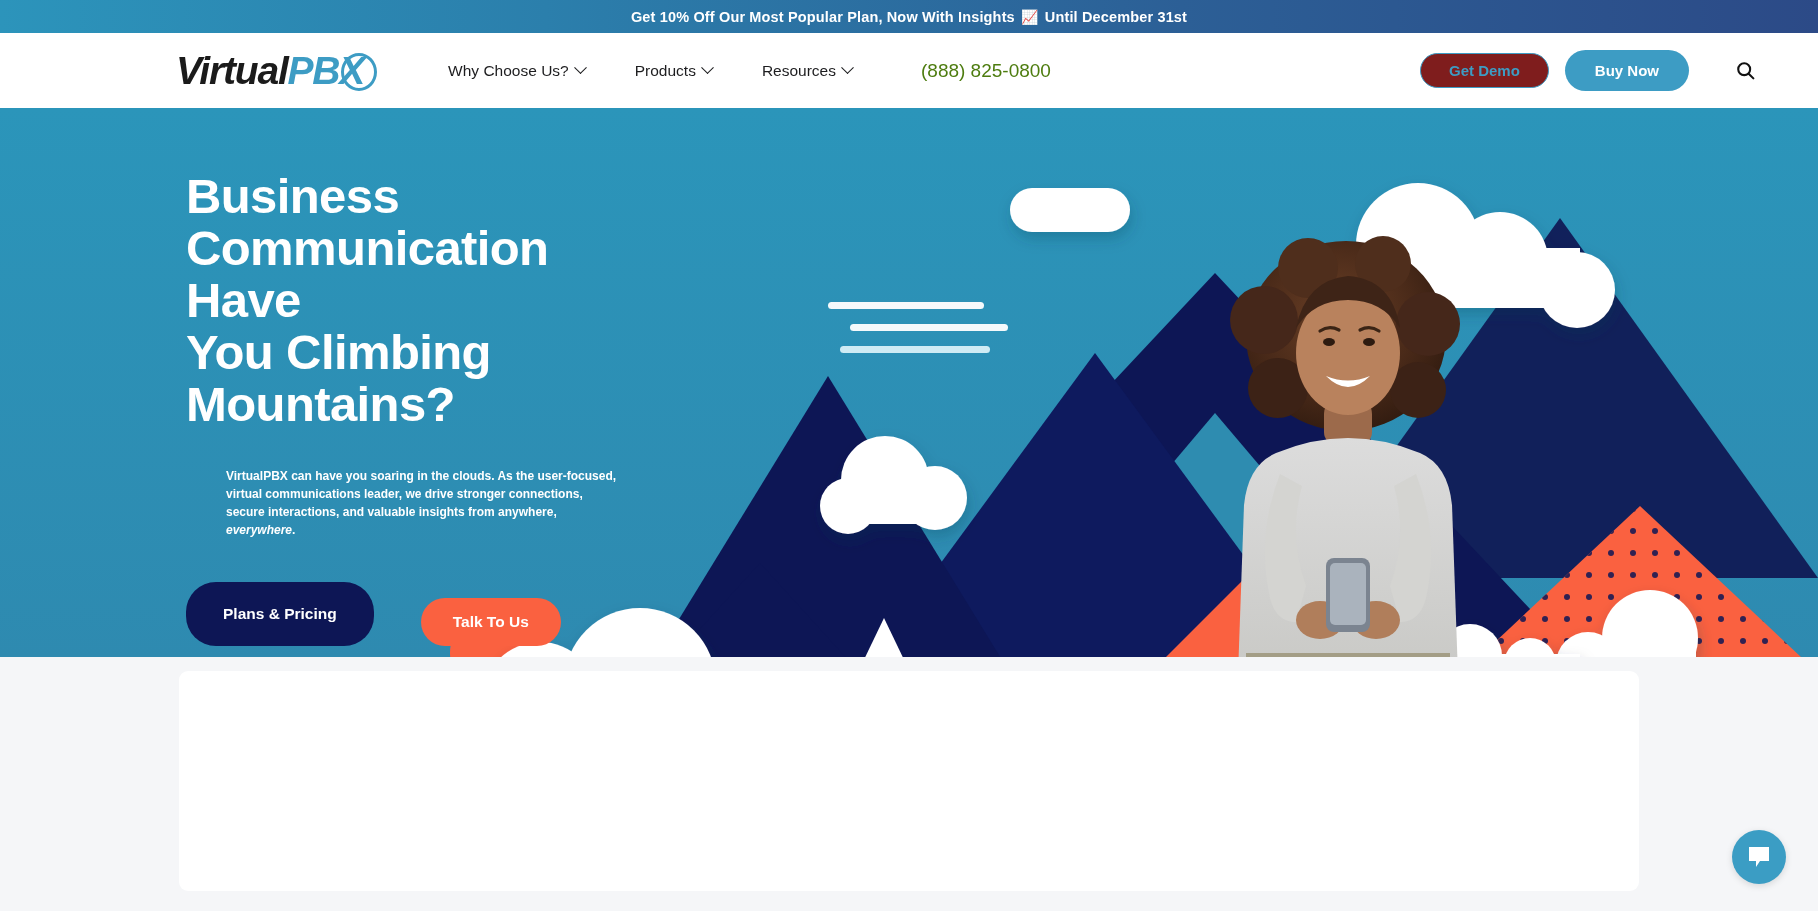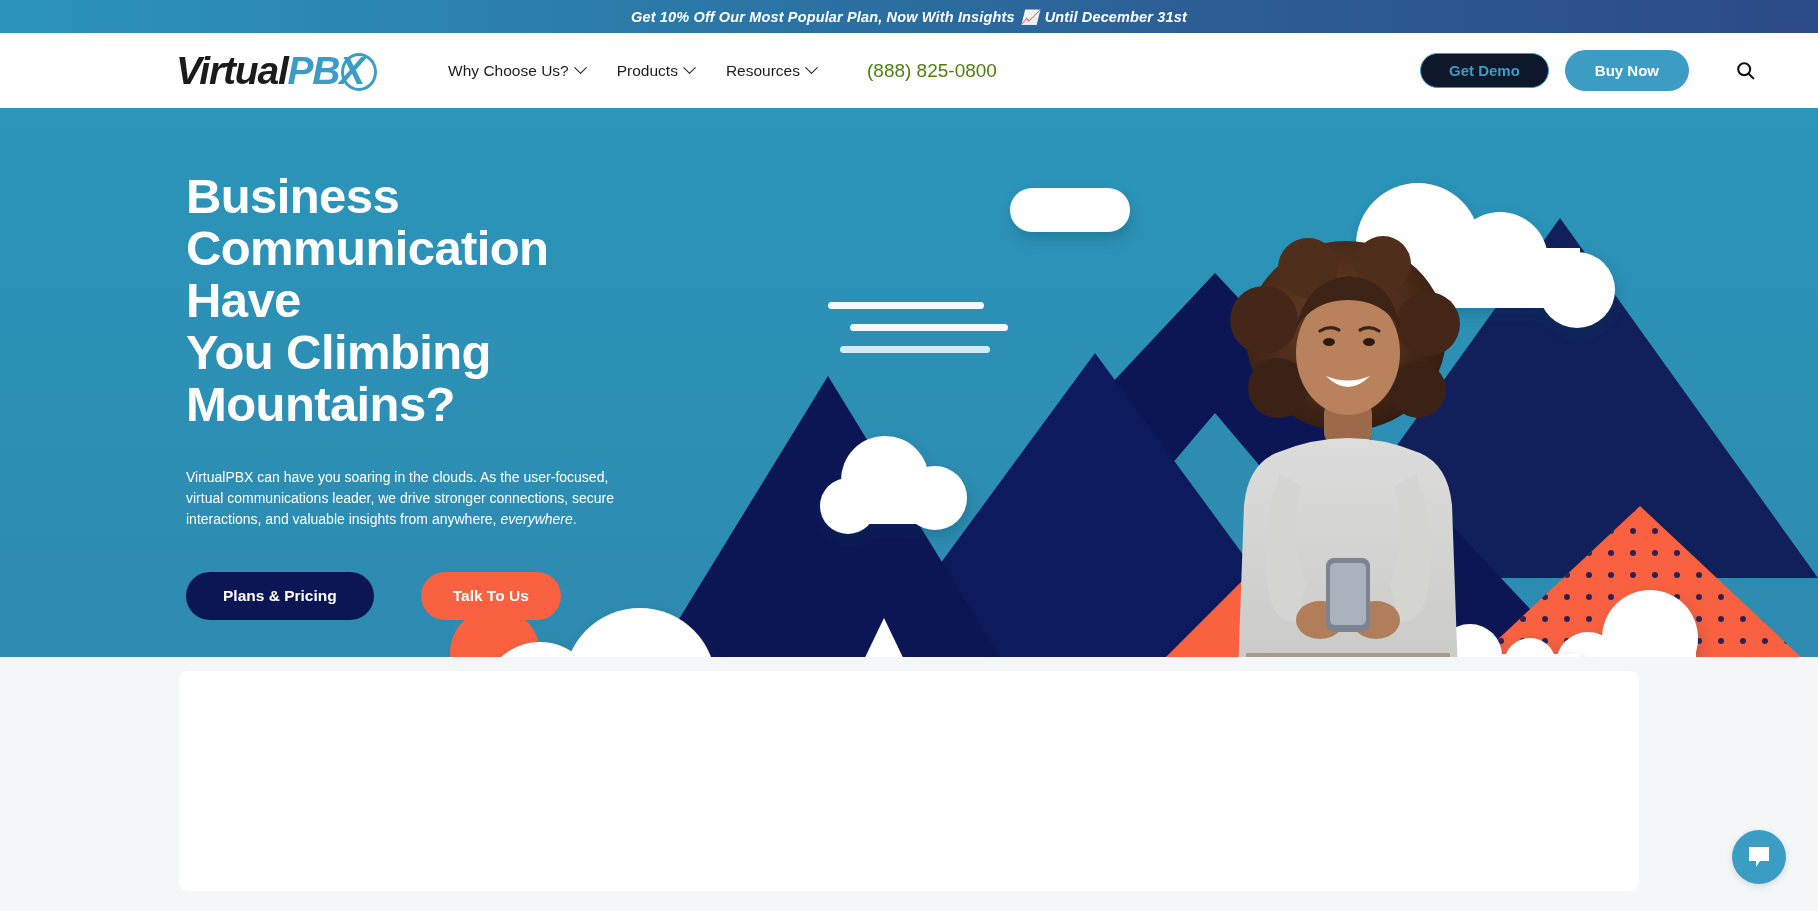--- a/index.html
+++ b/index.html
@@ -18,21 +18,20 @@
     width: 100%;
     background: linear-gradient(90deg, #2c94bb 0%, #2b7fac 30%, #2c5f96 65%, #2c4a87 100%);
     display: flex; align-items: center; justify-content: center;
   }
   .promo-text {
     color: #ffffff;
     font-size: 14.5px;
     font-weight: bold;
     letter-spacing: 0.15px;
     white-space: nowrap;
-    font-style: italic;
   }
   .promo-emoji { font-size: 14px; margin: 0 2px; }
 
   
   .site-header {
     position: relative;
     height: 75px;
     width: 100%;
     background: #ffffff;
     display: flex; align-items: center;
@@ -57,21 +56,21 @@
     position: absolute;
     right: -13px; top: 5px;
     width: 36px; height: 38px;
     border: 3.5px solid #3d9cc4;
     border-radius: 50%;
   }
 
   .main-nav {
     display: flex; align-items: center;
     margin-left: 84px;
-    gap: 32px;
+    gap: 50px;
   }
   .nav-item {
     display: flex; align-items: center; gap: 7px;
     font-size: 15.5px;
     color: #1d1d1f;
     cursor: pointer;
     white-space: nowrap;
   }
   .chev {
     display: inline-block;
@@ -88,21 +87,21 @@
     cursor: pointer;
   }
 
   .header-actions {
     display: flex; align-items: center;
     margin-left: auto; margin-right: 62px; gap: 16px;
   }
   .btn-demo {
     border: 1.6px solid #3d9cc4;
     color: #3d9cc4;
-    background: #0f172a;
+    background: #7f1d1d;
     border-radius: 30px;
     padding: 8px 28px;
     font-size: 15px;
     font-weight: 600;
     cursor: pointer;
     white-space: nowrap;
     text-align: right;
   }
   .btn-buy {
     background: #3d9cc4;
@@ -139,45 +138,46 @@
   }
   .hero-title {
     color: #ffffff;
     font-size: 49px;
     line-height: 1.06;
     font-weight: bold;
     letter-spacing: -0.6px;
   }
   .hero-sub {
     color: #ffffff;
-    font-size: 14px;
+    font-size: 12px;
     line-height: 1.52;
     margin-top: 36px;
     max-width: 510px;
-    font-weight: 400;
+    font-weight: 700;
+    margin-left: 40px;
   }
   .hero-sub em { font-style: italic; }
   .hero-ctas { display: flex; gap: 47px; margin-top: 42px; }
   .btn-plans {
     background: #0d1655;
     color: #ffffff;
     border: none; border-radius: 30px;
     padding: 15px 37px;
     font-size: 15.5px;
     font-weight: 600;
     cursor: pointer; white-space: nowrap;
   }
   .btn-talk {
     background: #fa6140;
     color: #ffffff;
     border: none; border-radius: 30px;
     padding: 15px 32px;
     font-size: 15.5px;
     font-weight: 600;
-    cursor: pointer; white-space: nowrap;
+    cursor: pointer; white-space: nowrap; margin-top: 16px;
   }
 
   
   .features {
     position: relative;
     width: 100%;
     height: 287px;
     background: #f5f6f8;
     padding-top: 14px;
   }

